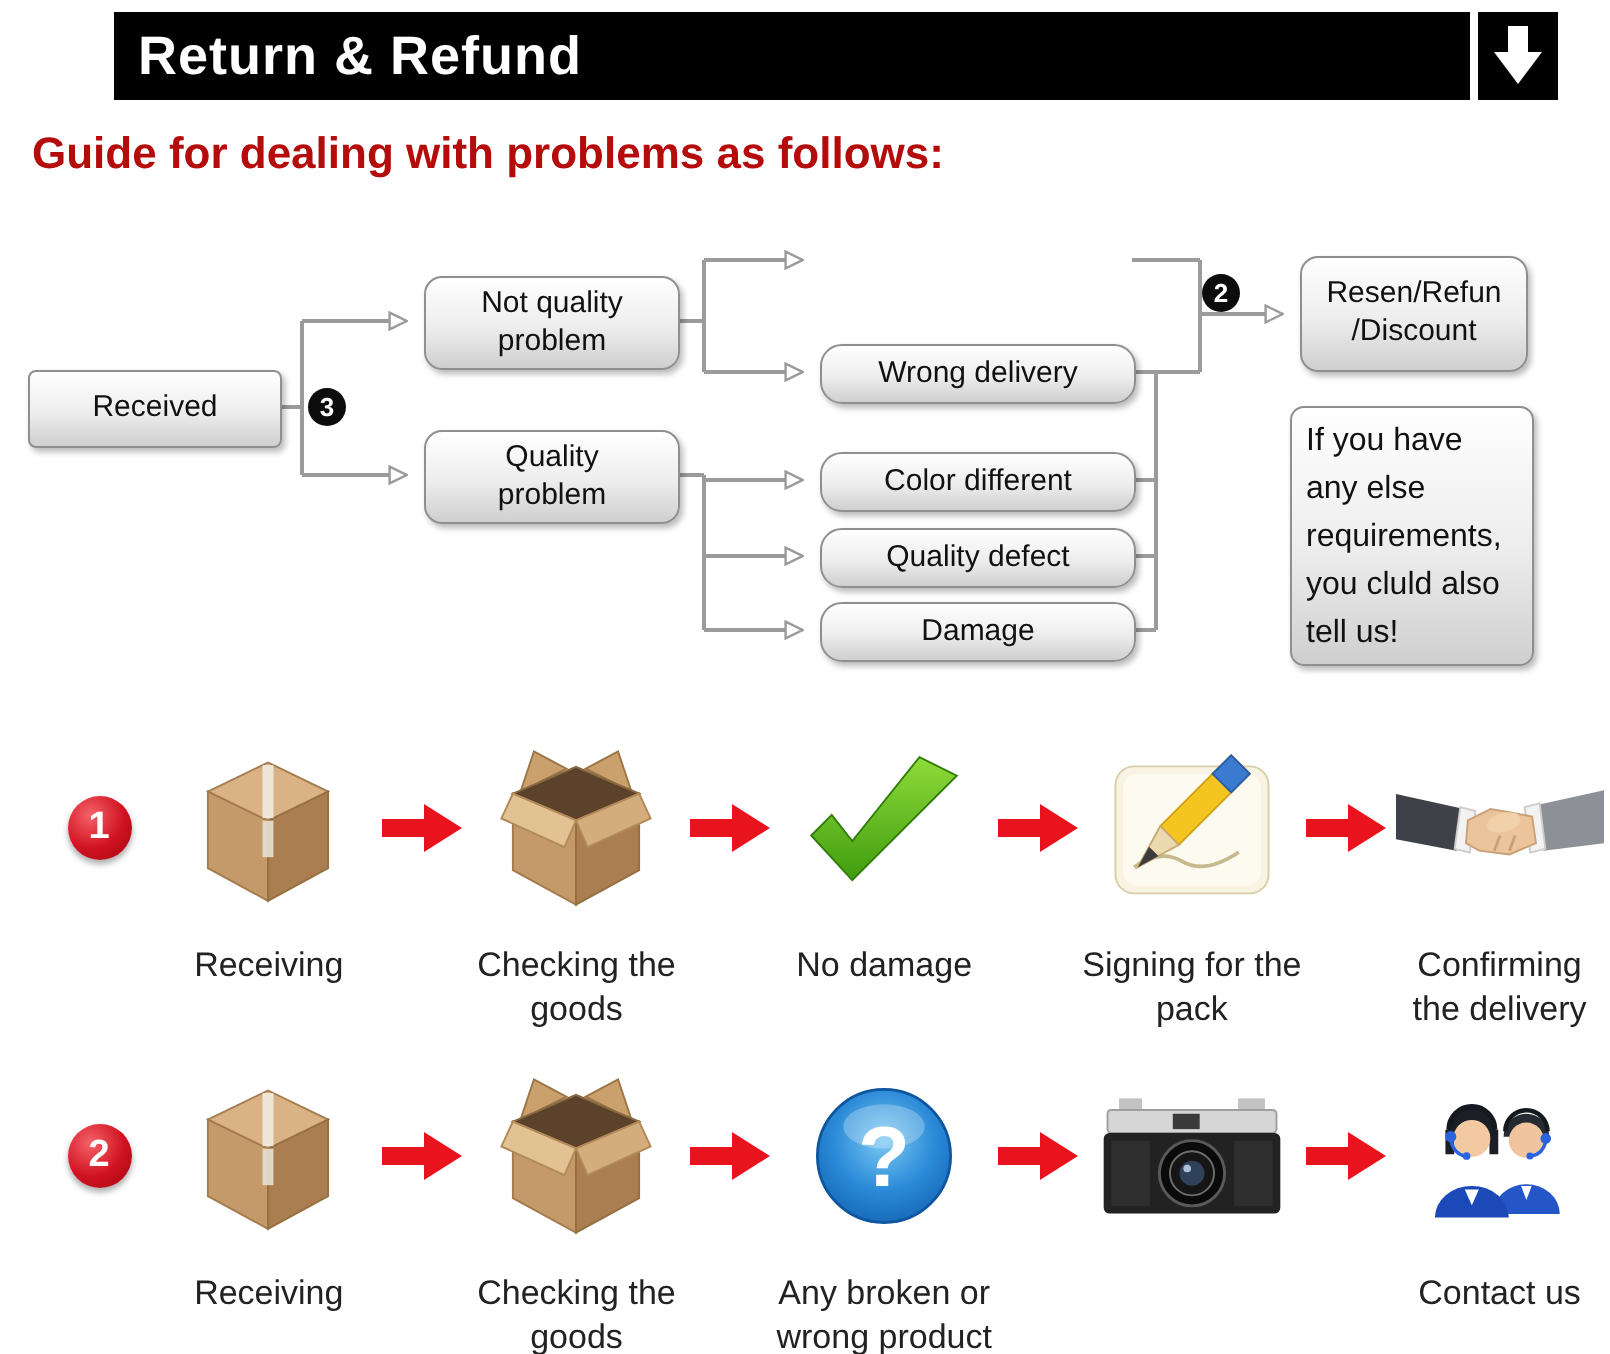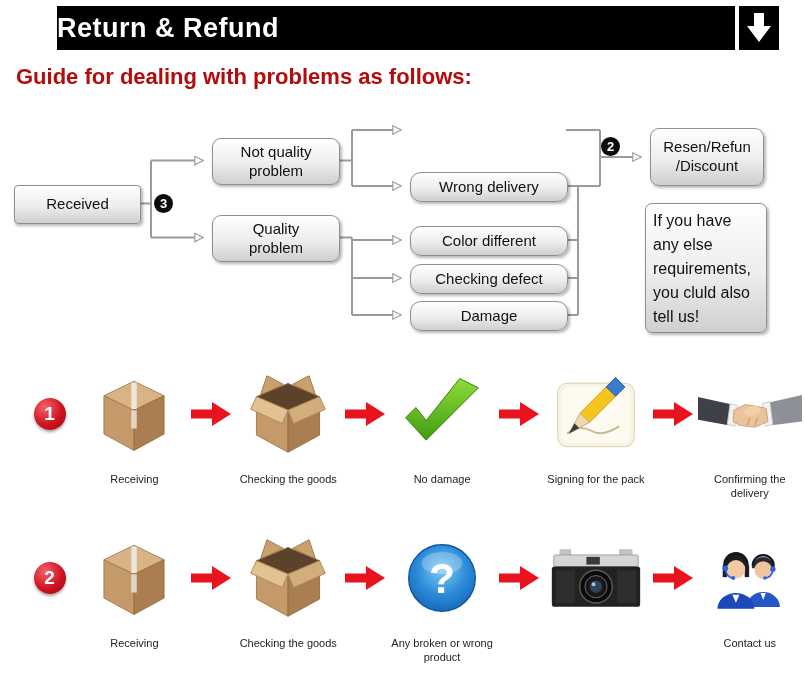--- a/index.html
+++ b/index.html
@@ -8,21 +8,21 @@
     font-family:"Liberation Sans", sans-serif; overflow:hidden; color:#111;
   }
   svg text { font-family:"Liberation Sans", sans-serif; }
 
   
   .header-bar {
     position:absolute; left:57px; top:6px; width:678px; height:44px;
     background:#000; display:flex; align-items:center;
   }
   .header-title {
-    color:#fff; font-size:27px; font-weight:bold; 
+    color:#fff; font-size:27px; font-weight:bold; padding-left:12px;
     letter-spacing:0.5px;
   }
   .header-arrow {
     position:absolute; left:739px; top:6px; width:40px; height:44px;
     background:#000; display:flex; align-items:center; justify-content:center;
   }
 
   
   .subtitle {
     position:absolute; left:16px; top:64px; font-size:22px; font-weight:bold;
@@ -62,21 +62,21 @@
   .pbadge-circle {
     width:32px; height:32px; border-radius:50%;
     background:radial-gradient(circle at 35% 30%, #f4626a 0%, #d01220 55%, #9f0812 100%);
     color:#fff; font-weight:bold; font-size:19px;
     display:flex; align-items:center; justify-content:center;
     box-shadow:0 2px 3px rgba(0,0,0,0.35);
   }
   .pstep { width:112px; display:flex; flex-direction:column; align-items:center; }
   .picon { height:100px; display:flex; align-items:center; justify-content:center; }
   .plabel {
-    margin-top:8px; font-size:11px; line-height:1.3; text-align:center;
+    margin-top:8px; font-size:17px; line-height:1.3; text-align:center;
     color:#222; min-height:32px;
   }
   .parrow { width:44px; height:100px; display:flex; align-items:center; justify-content:center; }
 </style>
 </head>
 <body>
 
 <div class="page">
 
   <div class="header-bar">
@@ -142,21 +142,21 @@
 
   <div class="fbox small" style="left:410px;top:172px;width:156px;height:28px;">
     <span>Wrong delivery</span>
   </div>
 
   <div class="fbox small" style="left:410px;top:226px;width:156px;height:28px;">
     <span>Color different</span>
   </div>
 
   <div class="fbox small" style="left:410px;top:264px;width:156px;height:28px;">
-    <span>Checking defect</span>
+    <span>Quality defect</span>
   </div>
 
   <div class="fbox small" style="left:410px;top:301px;width:156px;height:28px;">
     <span>Damage</span>
   </div>
 
   <div class="fbadge" style="left:601px;top:137px;">
     <span>2</span>
   </div>
 

